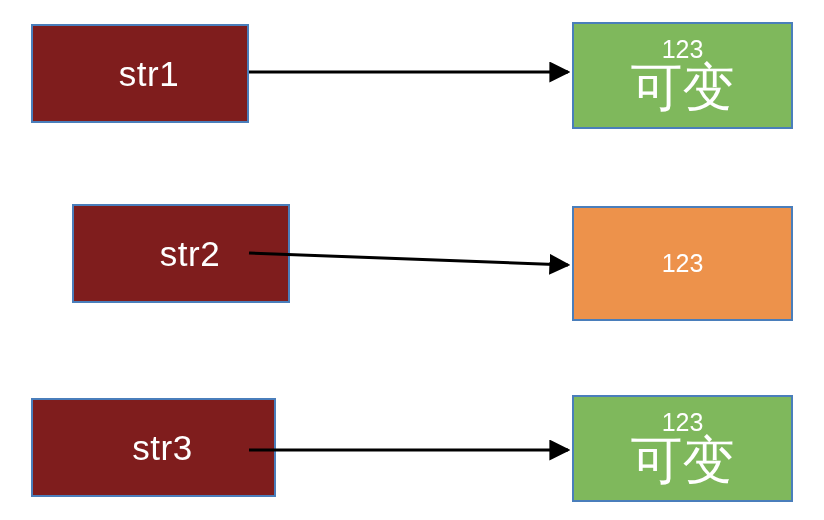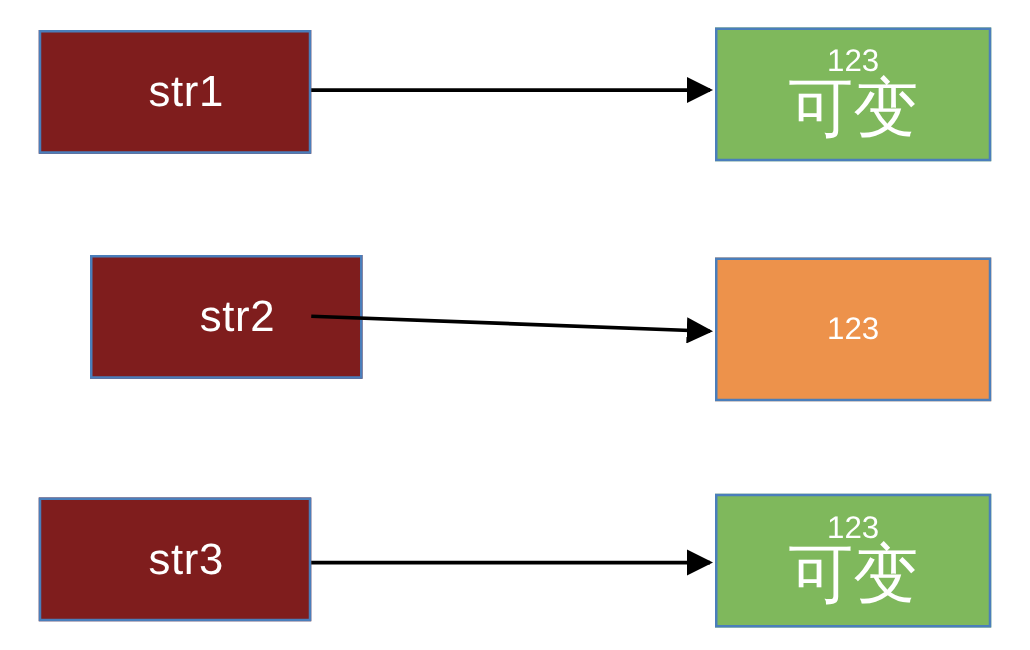--- a/index.html
+++ b/index.html
@@ -92,21 +92,21 @@
   </div>
 
   <div class="node var-box" style="left:31px; top:204px; width:218px; height:99px;margin-left:41px;">
     <span class="var-label">str2</span>
   </div>
 
   <div class="node value-orange" style="left:572px; top:206px; width:221px; height:115px;">
     <span class="value-number">123</span>
   </div>
 
-  <div class="node var-box" style="left:31px; top:398px; width:218px; height:99px;">
+  <div class="node var-box" style="left:31px; top:398px; width:245px; height:99px;">
     <span class="var-label">str3</span>
   </div>
 
   <div class="node value-green" style="left:572px; top:395px; width:221px; height:107px;">
     <span class="value-number">123</span>
     <span class="value-word">可变</span>
   </div>
 
   <svg id="arrow-layer" viewBox="0 0 824 520">
     <defs>

